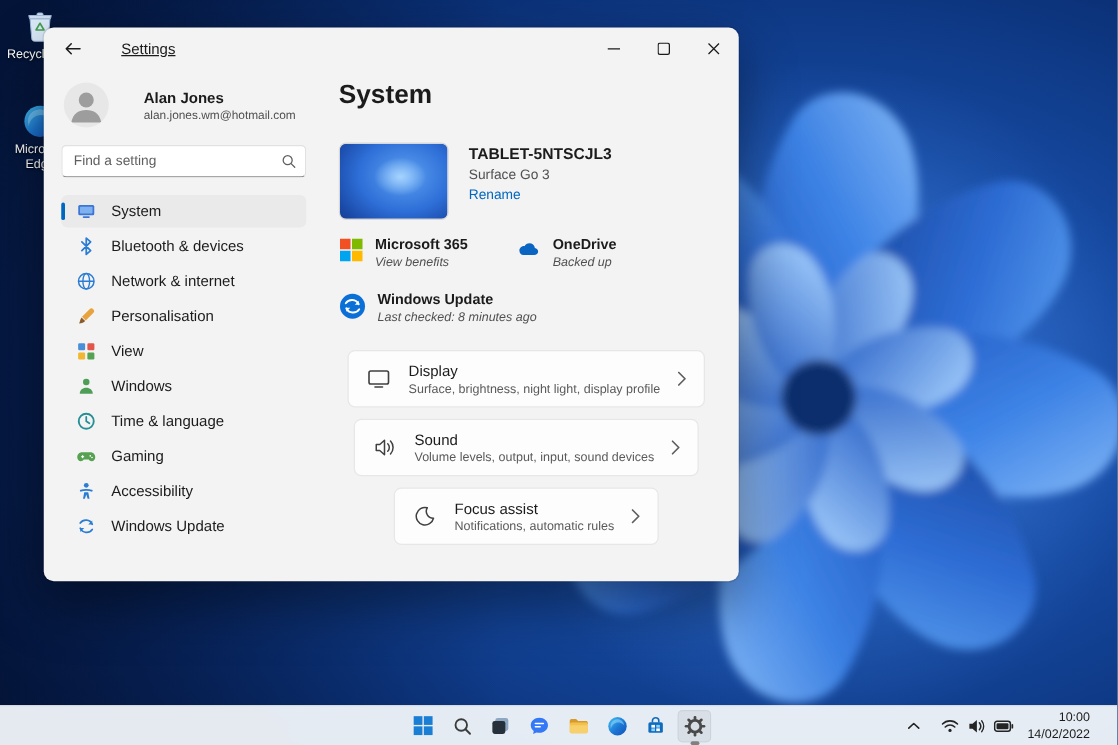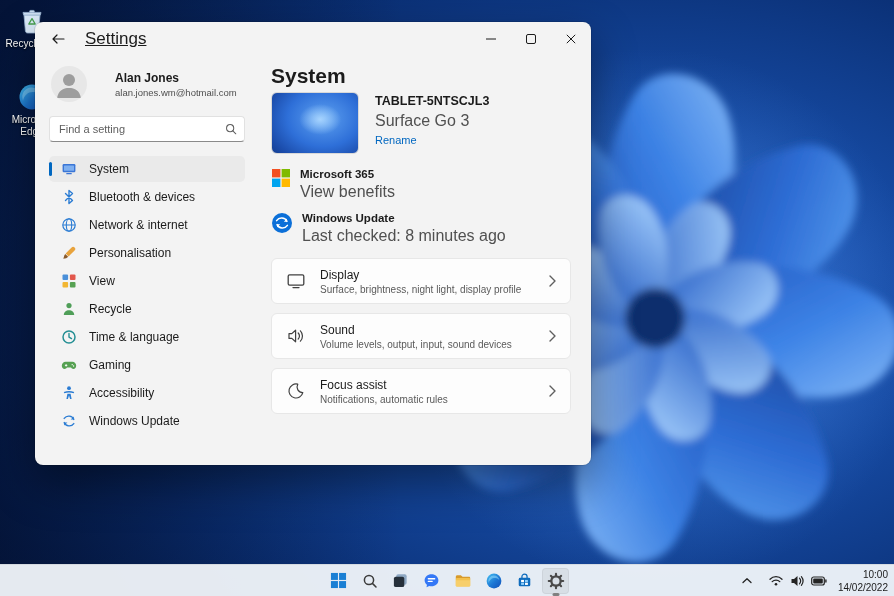--- a/index.html
+++ b/index.html
@@ -12,21 +12,21 @@
   .desktop-icon { position:absolute; width:56px; display:flex; flex-direction:column; align-items:center; gap:2px; cursor:default; }
   .desktop-icon .dlabel { color:#fff; font-size:10px; text-align:center; line-height:1.15; text-shadow:0 1px 2px rgba(0,0,0,.85); max-width:56px; }
   #di-recycle { left:4px; top:6px; }
   #di-edge { left:4px; top:82px; }
 
   
   .window { position:absolute; left:35px; top:22px; width:556px; height:443px; background:#f3f3f3; border-radius:8px;
             box-shadow:0 18px 45px rgba(0,0,0,.45), 0 0 0 1px rgba(0,0,0,.10); overflow:hidden; display:flex; flex-direction:column; }
   .titlebar { flex:0 0 34px; display:flex; align-items:center; }
   .back-btn { width:30px; height:26px; margin-left:8px; display:flex; align-items:center; justify-content:center; border-radius:4px; }
-  .tb-title { font-size:17px; margin-left:12px;text-decoration:underline; }
+  .tb-title { font-size:12px; margin-left:24px;text-decoration:underline; }
   .win-controls { margin-left:auto; display:flex; height:100%; }
   .win-btn { width:40px; height:100%; display:flex; align-items:center; justify-content:center; }
 
   .win-body { flex:1; display:flex; min-height:0; }
 
   
   .sidebar { flex:0 0 220px; padding:2px 10px 0 14px; }
   .profile { display:flex; align-items:center; gap:28px; margin-top:6px; height:40px; padding-left:2px; }
   .avatar { width:36px; height:36px; border-radius:50%; overflow:hidden; background:#e7e7e7; flex:0 0 36px; }
   .p-name { font-size:12px; font-weight:bold; }
@@ -38,46 +38,46 @@
   .search-glyph { position:absolute; right:8px; top:7px; }
   .nav { margin-top:14px; display:flex; flex-direction:column; gap:2px; }
   .nav-item { position:relative; height:26px; display:flex; align-items:center; gap:12px; padding-left:12px; border-radius:5px; font-size:12px; cursor:default; }
   .nav-item.selected { background:#eaeaea; }
   .nav-item.selected::before { content:""; position:absolute; left:0; top:6px; width:3px; height:14px; border-radius:2px; background:#0067c0; }
   .nav-ico { width:16px; height:16px; flex:0 0 16px; display:flex; align-items:center; justify-content:center; }
 
   
   .main { flex:1; padding:8px 20px 0 16px; overflow:hidden; }
   .page-title { font-size:21px; font-weight:600; height:26px; }
-  .device-row { display:flex; gap:16px; margin-top:2px; align-items:flex-start; }
+  .device-row { display:flex; gap:16px; margin-top:24px; align-items:flex-start; }
   .device-thumb { width:88px; height:62px; border-radius:6px; border:1px solid #d8d8d8; flex:0 0 88px;
       background:
         radial-gradient(30px 22px at 56% 44%, rgba(170,214,255,.95), rgba(170,214,255,0) 70%),
         radial-gradient(95px 75px at 60% 42%, #5ea1f0 0%, #2e6fd8 38%, #1a4aa8 62%, #0e3178 82%, #081f52 100%); }
   .device-name { font-size:12.5px; font-weight:bold; margin-top:2px; }
-  .device-model { font-size:16px; color:#505050; margin-top:4px; }
+  .device-model { font-size:11px; color:#505050; margin-top:4px; }
   .device-rename { font-size:11px; color:#0067c0; margin-top:4px; cursor:pointer; }
   .status-row { display:flex; gap:38px; margin-top:14px; height:30px; }
   .status-item { display:flex; gap:9px; align-items:flex-start; }
   .st-title { font-size:11.5px; font-weight:bold; }
-  .st-sub { font-size:16px; color:#505050; margin-top:3px; }
+  .st-sub { font-size:10px; color:#505050; margin-top:3px;font-style:italic; }
   .update-row { display:flex; gap:9px; align-items:flex-start; margin-top:14px; height:30px; }
-  .cards { margin-top:16px; display:flex; flex-direction:column; gap:9px; }
+  .cards { margin-top:16px; display:flex; flex-direction:column; gap:9px;align-items:center; }
   .card { display:flex; align-items:center; gap:14px; height:46px; padding:0 14px; background:#fdfdfd; border:1px solid #e7e7e7; border-radius:6px; cursor:default; }
   .card-title { font-size:12px; }
   .card-sub { font-size:10px; color:#5a5a5a; margin-top:2px; }
   .card-chevron { margin-left:auto; display:flex; }
 
   
   .taskbar { position:absolute; left:0; right:0; bottom:0; height:32px; background:rgba(241,245,250,.95); border-top:1px solid rgba(0,0,0,.07); }
   .tb-center { position:absolute; left:50%; top:0; transform:translateX(-50%); height:100%; display:flex; align-items:center; gap:4px; }
   .tb-btn { width:27px; height:26px; display:flex; align-items:center; justify-content:center; border-radius:4px; position:relative; cursor:default; }
   .tb-btn.active { background:rgba(0,0,0,.055); box-shadow:inset 0 0 0 1px rgba(0,0,0,.05); }
   .tb-btn.active::after { content:""; position:absolute; bottom:-2px; left:50%; transform:translateX(-50%); width:7px; height:3px; border-radius:2px; background:#808080; }
-  .tray { position:absolute; right:0; top:0; height:100%; display:flex; align-items:center; }
+  .tray { position:absolute; right:16px; top:0; height:100%; display:flex; align-items:center; }
   .tray-btn { height:26px; padding:0 5px; display:flex; align-items:center; gap:7px; border-radius:4px; cursor:default; }
   .tray-chevron { margin-right:6px; }
   .clock { font-size:10px; line-height:1.3; text-align:right; padding:0 6px; cursor:default; }
 </style>
 </head>
 <body>
 
 <div class="stage">
 
   <svg class="wallpaper" width="894" height="596" viewBox="0 0 894 596">
@@ -270,21 +270,21 @@
             </span>
             <span>View</span>
           </div>
           <div class="nav-item">
             <span class="nav-ico">
               <svg width="16" height="16" viewBox="0 0 16 16">
                   <circle cx="8" cy="4.6" r="2.6" fill="#4f9e58"></circle>
                   <path d="M2.8 14 C2.8 10.9 5.1 9.2 8 9.2 C10.9 9.2 13.2 10.9 13.2 14 Z" fill="#4f9e58"></path>
                 </svg>
             </span>
-            <span>Recycle</span>
+            <span>Windows</span>
           </div>
           <div class="nav-item">
             <span class="nav-ico">
               <svg width="16" height="16" viewBox="0 0 16 16">
                   <circle cx="8" cy="8" r="6" fill="none" stroke="#258f94" stroke-width="1.5"></circle>
                   <path d="M8 4.5 V8 L10.5 9.6" fill="none" stroke="#258f94" stroke-width="1.4" stroke-linecap="round"></path>
                 </svg>
             </span>
             <span>Time &amp; language</span>
           </div>
@@ -340,20 +340,29 @@
           <div class="status-item">
             <svg width="20" height="20" viewBox="0 0 20 20">
               <rect x="1" y="1" width="8.4" height="8.4" fill="#f25022"></rect>
                 <rect x="10.6" y="1" width="8.4" height="8.4" fill="#7fba00"></rect>
                 <rect x="1" y="10.6" width="8.4" height="8.4" fill="#00a4ef"></rect>
                 <rect x="10.6" y="10.6" width="8.4" height="8.4" fill="#ffb900"></rect>
             </svg>
             <div>
               <div class="st-title">Microsoft 365</div>
               <div class="st-sub">View benefits</div>
+            </div>
+          </div>
+          <div class="status-item">
+            <svg width="21" height="20" viewBox="0 0 20 20">
+              <path d="M6.2 14 H14.8 C16.6 14 18 12.8 18 11.2 C18 9.7 16.9 8.6 15.4 8.4 C15.1 6.2 13.3 4.6 11 4.6 C9.3 4.6 7.9 5.5 7.1 6.9 C5 6.8 3 8.3 3 10.4 C3 12.4 4.4 14 6.2 14 Z" fill="#0a64c2"></path>
+            </svg>
+            <div>
+              <div class="st-title">OneDrive</div>
+              <div class="st-sub">Backed up</div>
             </div>
           </div>
         </div>
 
         <div class="update-row">
           <svg width="22" height="22" viewBox="0 0 22 22">
             <circle cx="11" cy="11" r="10" fill="#0b6fd8"></circle>
             <path d="M5.6 8.6 A6 6 0 0 1 16 9.4" fill="none" stroke="#fff" stroke-width="1.5" stroke-linecap="round"></path>
             <path d="M16.4 13.4 A6 6 0 0 1 6 12.6" fill="none" stroke="#fff" stroke-width="1.5" stroke-linecap="round"></path>
             <path d="M16 6.6 V9.8 H12.8 Z" fill="#fff"></path>

